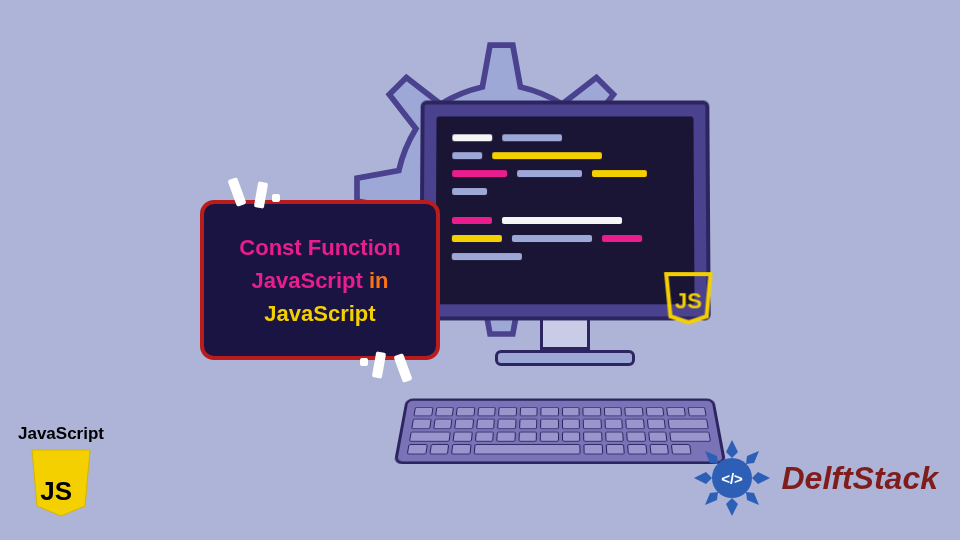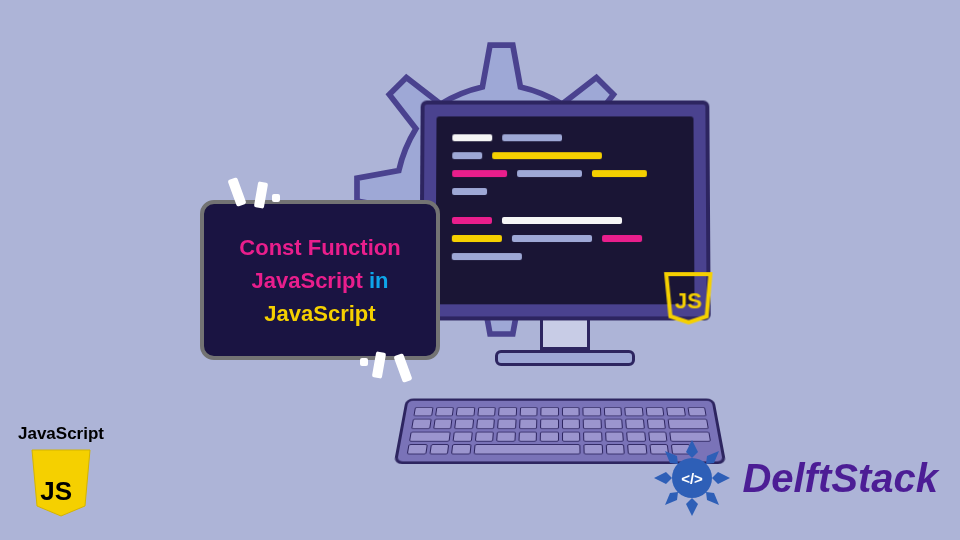--- a/index.html
+++ b/index.html
@@ -113,33 +113,33 @@
     position: absolute;
     left: 200px;
     top: 200px;
     width: 240px;
     height: 160px;
   }
   .title-card {
     width: 100%;
     height: 100%;
     background: #1a1442;
-    border: 4px solid #737373;
+    border: 4px solid #b91c1c;
     border-radius: 14px;
     display: flex;
     align-items: center;
     justify-content: center;
     text-align: center;
     padding: 16px;
     font-size: 22px;
     font-weight: bold;
     line-height: 1.5;
   }
   .t-pink { color: #e91e8c; }
-  .t-white { color: #0ea5e9; }
+  .t-white { color: #f97316; }
   .t-yellow { color: #f5d000; }
   .notch {
     position: absolute;
     background: #ffffff;
     border-radius: 2px;
   }
   .notch.n1 { width: 10px; height: 28px; top: -22px; left: 32px; transform: rotate(-20deg); }
   .notch.n2 { width: 10px; height: 26px; top: -18px; left: 56px; transform: rotate(10deg); }
   .notch.dot1 { width: 8px; height: 8px; top: -6px; left: 72px; }
   .notch.n3 { width: 10px; height: 28px; bottom: -22px; right: 32px; transform: rotate(-20deg); }
@@ -172,24 +172,24 @@
     bottom: 22px;
     display: flex;
     align-items: center;
     gap: 10px;
   }
   .delft-rosette {
     width: 80px;
     height: 80px;
   }
   .delft-text {
-    font-size: 40px;
+    font-size: 32px;
     font-weight: bold;
     font-style: italic;
-    color: #4c1d95;
+    color: #7f1d1d;
   }
 </style>
 </head>
 <body>
 
 <svg class="gear" viewBox="0 0 200 200">
   <g fill="#9ea8d6" stroke="#4a428f" stroke-width="3">
     <path d="M100,8 l12,0 l4,22 a72,72 0 0 1 22,9 l18,-14 l9,9 l-14,18 a72,72 0 0 1 9,22 l22,4 l0,12 l-22,4 a72,72 0 0 1 -9,22 l14,18 l-9,9 l-18,-14 a72,72 0 0 1 -22,9 l-4,22 l-12,0 l-4,-22 a72,72 0 0 1 -22,-9 l-18,14 l-9,-9 l14,-18 a72,72 0 0 1 -9,-22 l-22,-4 l0,-12 l22,-4 a72,72 0 0 1 9,-22 l-14,-18 l9,-9 l18,14 a72,72 0 0 1 22,-9 Z"></path>
     <circle cx="100" cy="100" r="32" fill="#adb4d7"></circle>
   </g>

